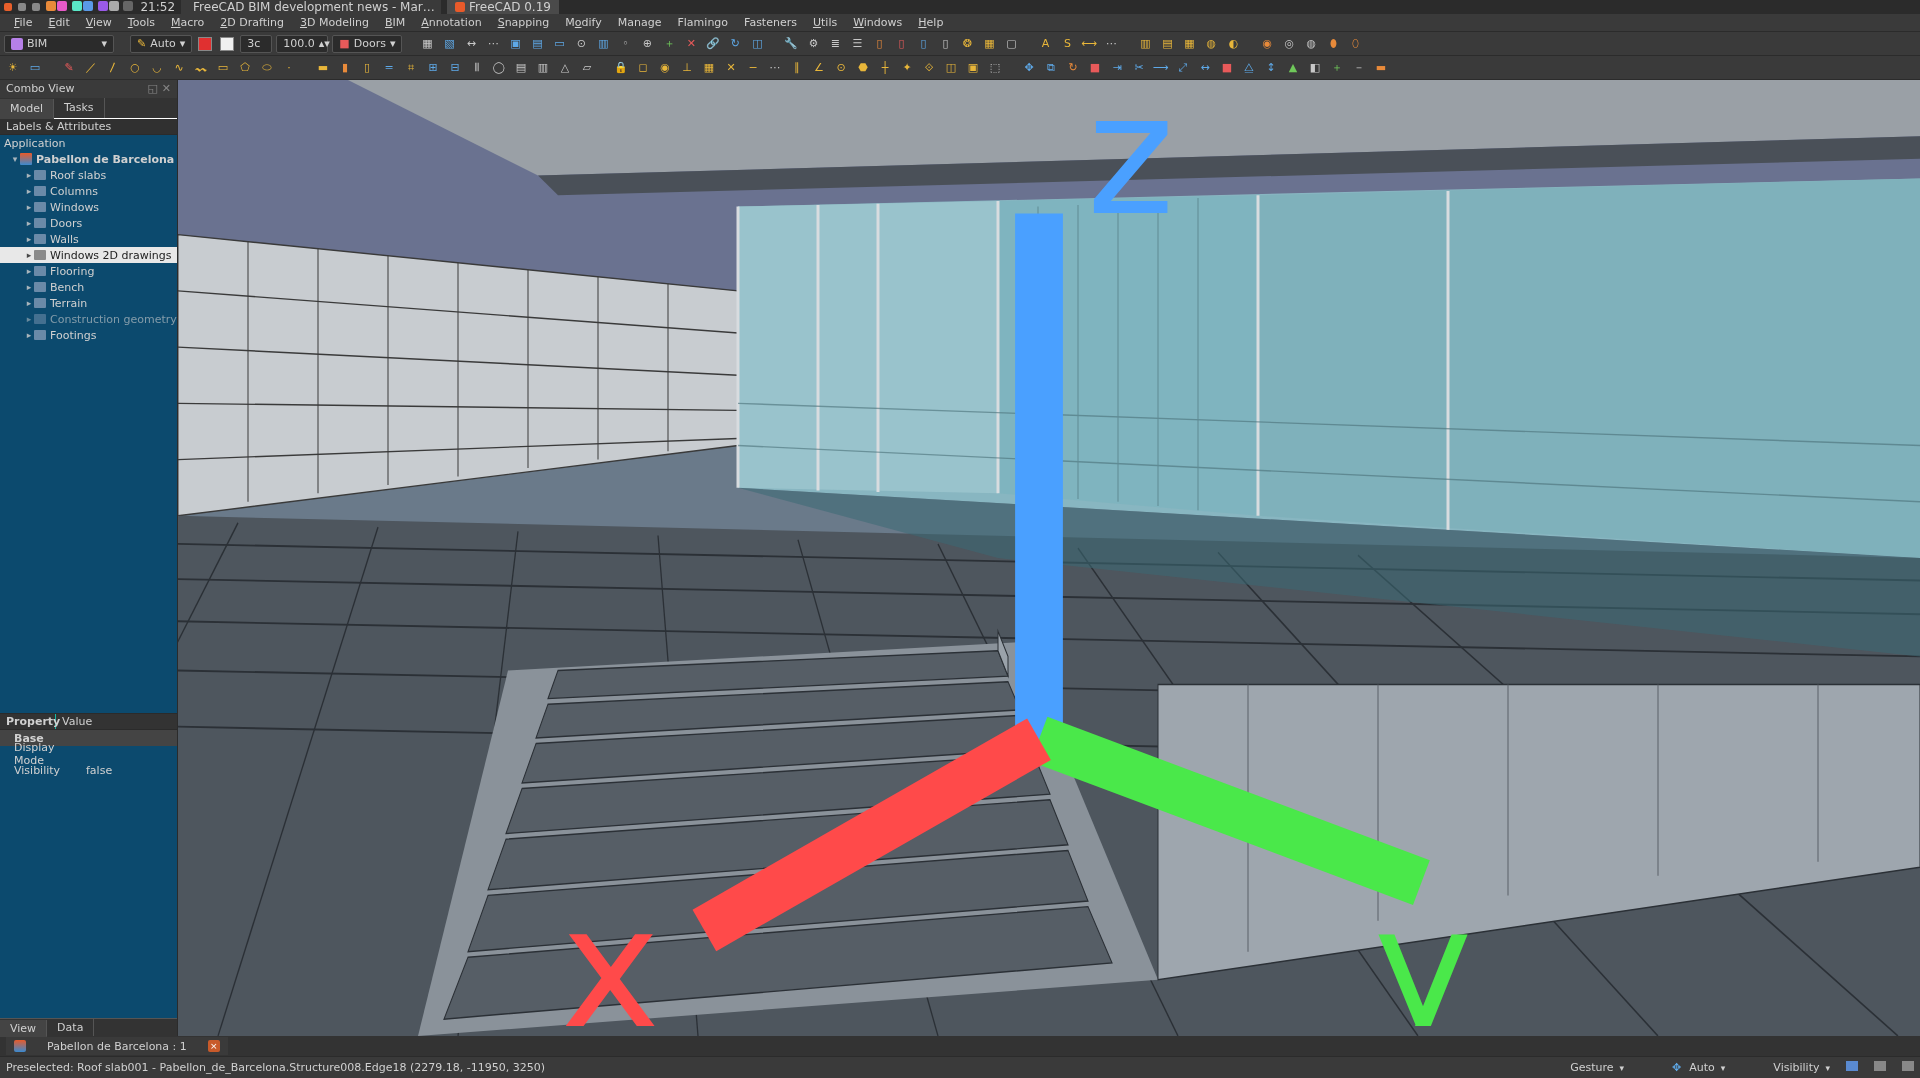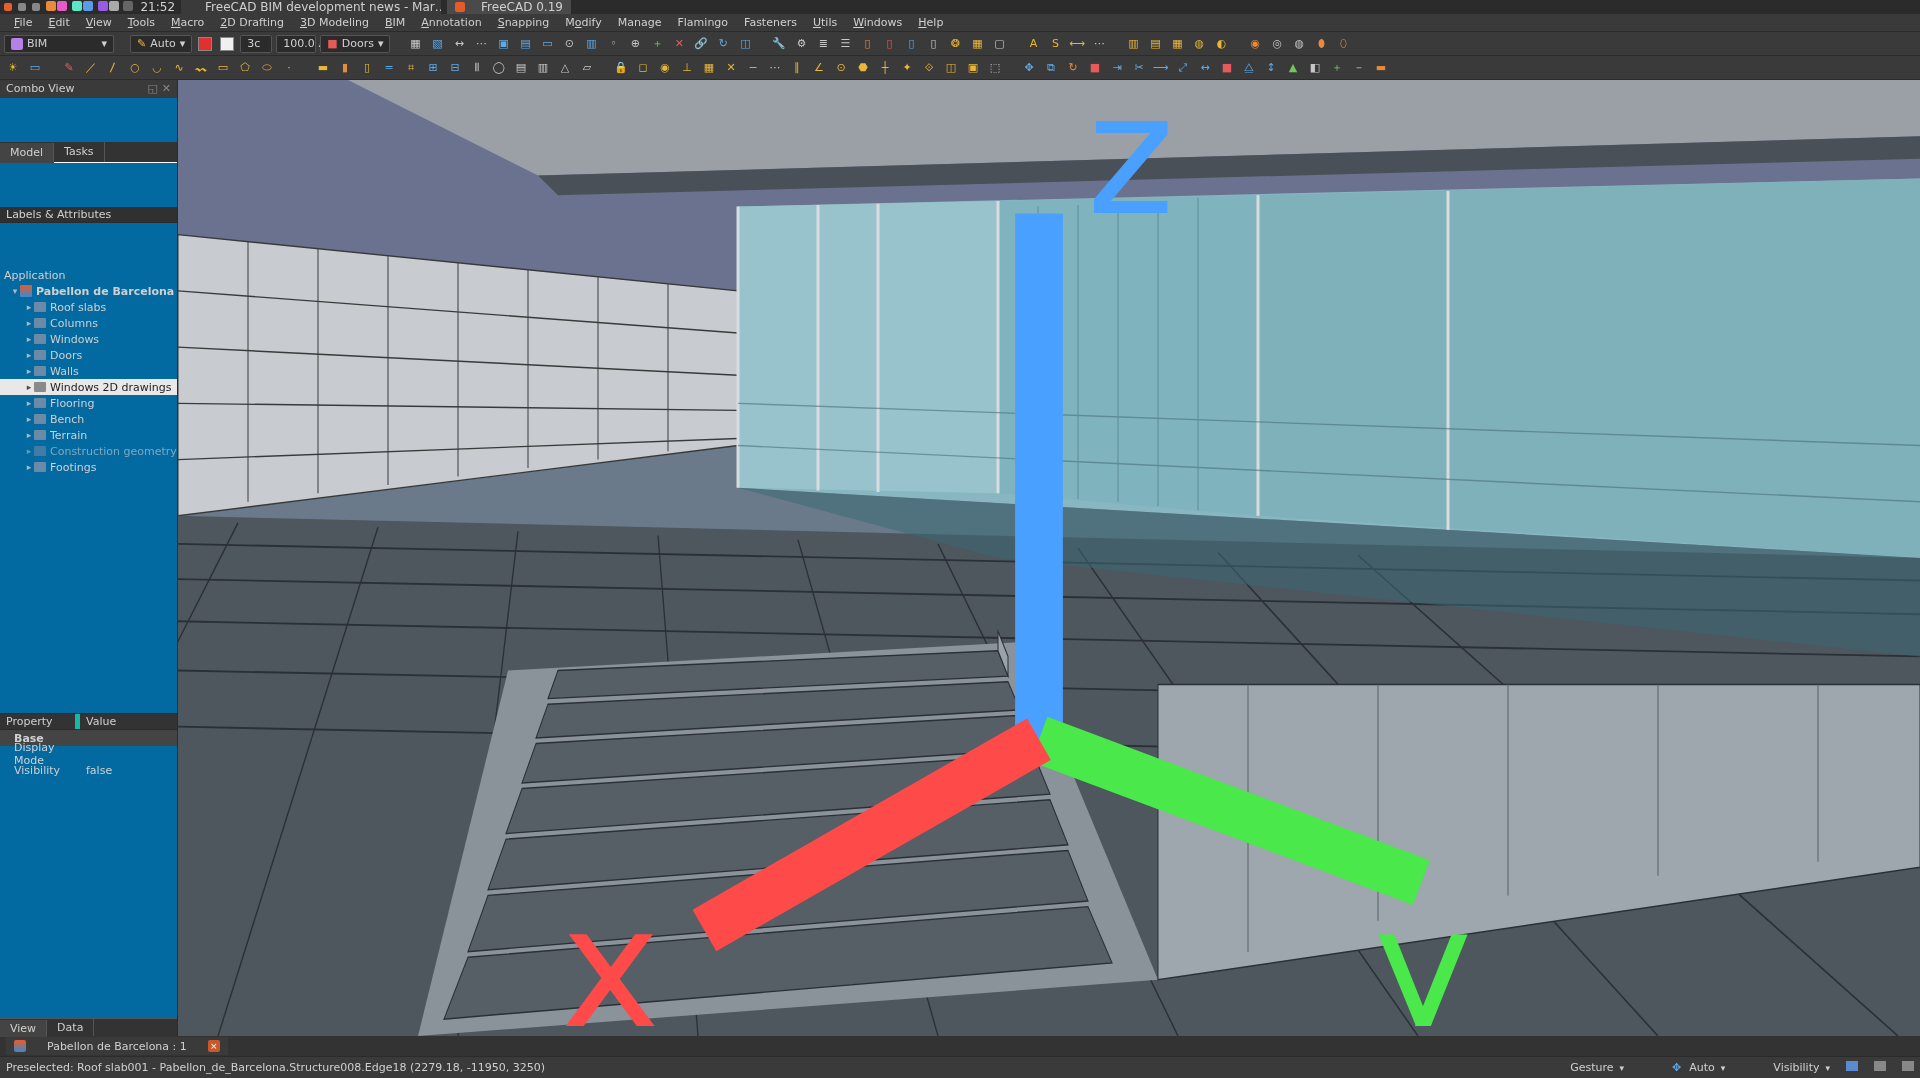--- a/index.html
+++ b/index.html
@@ -29,21 +29,21 @@
   .sys-min { background:#888; }
   .sys-max{ background:#888; }
   .sys-icons span{ width:10px;height:10px;display:inline-block;margin-right:1px;border-radius:2px;}
   .sys-tab {
     background:#3a3a3a;
     padding: 0 8px;
     height:14px;
     line-height:14px;
     display:flex;
     align-items:center;
-    gap:16px;
+    gap:4px;
     max-width:260px;
     overflow:hidden;
     white-space:nowrap;
   }
   .sys-tab.active{ background:#4a4a4a; }
   
   .menubar {
     height: 18px;
     background: #3a3a3a;
     border-bottom:1px solid #2b2b2b;
@@ -91,25 +91,24 @@
   .swatch-red{ width:14px;height:14px;background:#e03030;border:1px solid #888; }
   .swatch-white{ width:14px;height:14px;background:#f0f0f0;border:1px solid #888; }
   
   .main{
     flex:1;
     display:flex;
     min-height:0;
   }
   .sidebar{
     width:178px;
-    background:#0369a1;
+    background:#0c4a6e;
     display:flex;
     flex-direction:column;
     border-right:1px solid #2b2b2b;
-    gap:44px;
   }
   .combo-title{
     height:18px;
     background:#3a3a3a;
     padding:0 6px;
     line-height:18px;
     display:flex;
     justify-content:space-between;
   }
   .combo-title .win-icons span{opacity:.5;margin-left:4px;}
@@ -148,21 +147,21 @@
   .tree-row strong{ font-weight:bold; }
   .tree-spacer{ flex:1; }
   .props{
     border-top:1px solid #2b2b2b;
     display:flex;flex-direction:column;
   }
   .props-hdr{
     display:flex;height:16px;background:#333;border-bottom:1px solid #2b2b2b;
   }
   .props-hdr div{ padding:0 6px;line-height:16px; }
-  .props-hdr .col-prop{ width:80px;border-right:5px solid #14b8a6; }
+  .props-hdr .col-prop{ width:56px;border-right:1px solid #14b8a6;font-weight:bold; }
   .prop-row{ display:flex;height:16px;align-items:center; }
   .prop-row.group{ background:#444; font-weight:bold;padding-left:14px; }
   .prop-row .k{ width:80px;padding-left:14px; }
   .prop-row .v{ padding-left:6px; }
   .bottom-tabs{
     display:flex;background:#333;border-top:1px solid #555;height:18px;
   }
   .bottom-tabs .tab{ padding:2px 10px; }
   .bottom-tabs .tab.active{ background:#444; }
   
@@ -267,21 +266,21 @@
   </div>
   <span class="tbtn">
       <span class="swatch-red"></span>
     </span>
   <span class="tbtn">
       <span class="swatch-white"></span>
     </span>
   <div class="pill" style="width:32px">
       <span>3c</span>
     </div>
-  <div class="pill" style="width:40px">
+  <div class="pill" style="width:52px">
       <span>100.0</span>
       <span style="margin-left:auto">▴▾</span>
     </div>
   <div class="pill">
     <span style="color:#e85a5a">■</span>
       <span>Doors</span>
       <span>▾</span>
   </div>
   <div class="sep"></div>
 

